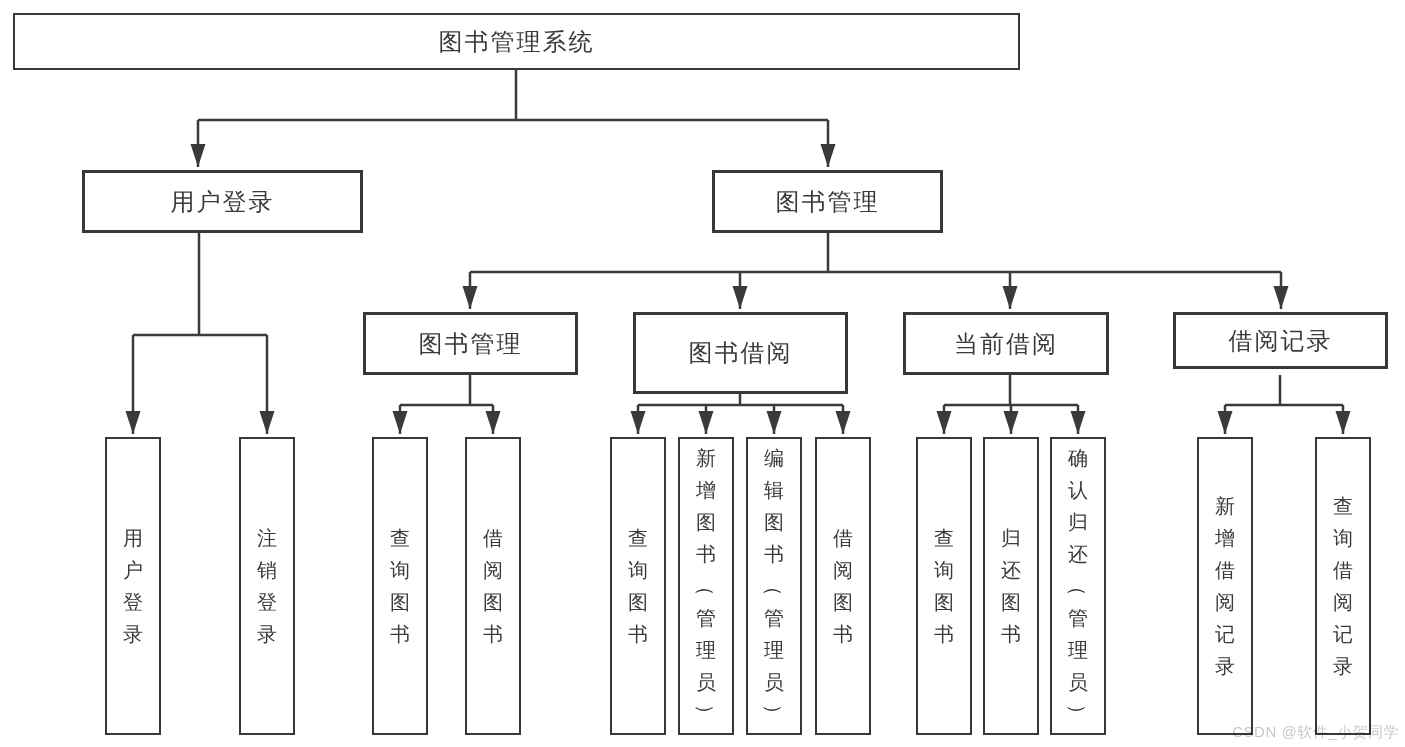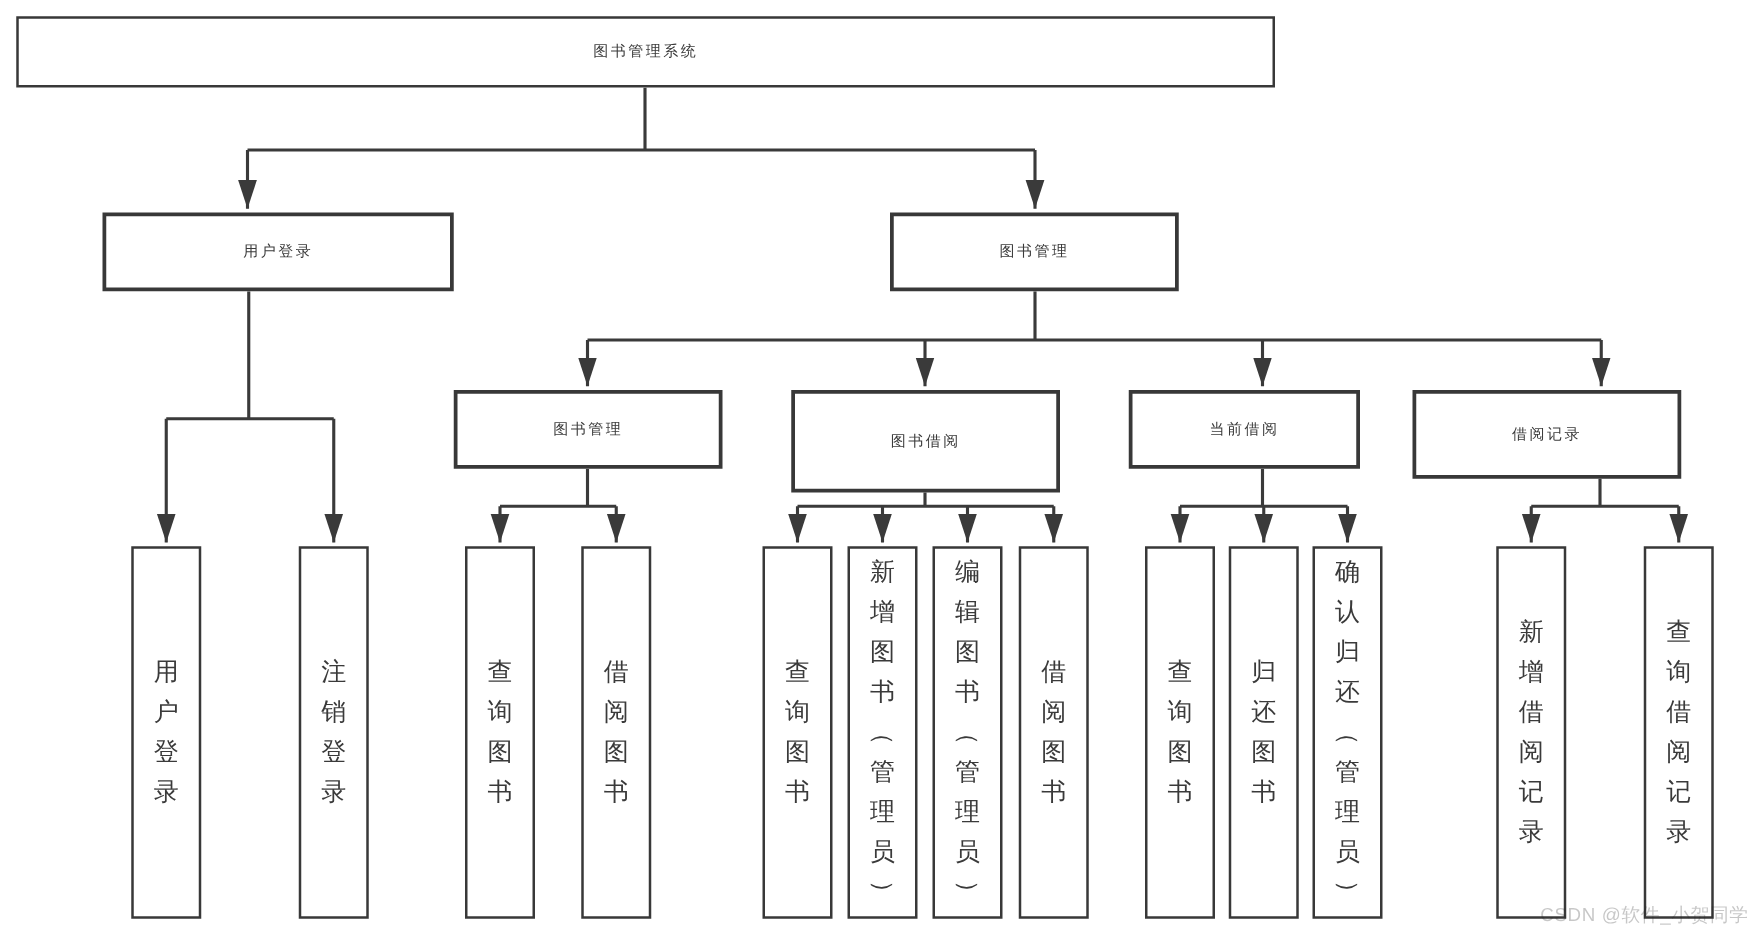--- a/index.html
+++ b/index.html
@@ -15,21 +15,21 @@
   }
   svg.wires { position: absolute; left: 0; top: 0; z-index: 1; }
   .node {
     position: absolute;
     background: #ffffff;
     border: 3px solid #383838;
     display: flex;
     align-items: center;
     justify-content: center;
     z-index: 2;
-    font-size: 12px;
+    font-size: 24px;
     letter-spacing: 2px;
     white-space: nowrap;
   }
   .node.root { border-width: 2px; }
   .leaf {
     position: absolute;
     width: 56px;
     height: 298px;
     background: #ffffff;
     border: 2px solid #383838;
@@ -102,22 +102,22 @@
     </g>
   </svg>
 
   <div class="node root" style="left:13px; top:13px; width:1007px; height:57px;">图书管理系统</div>
 
   <div class="node" style="left:82px; top:170px; width:281px; height:63px;">用户登录</div>
   <div class="node" style="left:712px; top:170px; width:231px; height:63px;">图书管理</div>
 
   <div class="node" style="left:363px; top:312px; width:215px; height:63px;">图书管理</div>
   <div class="node" style="left:633px; top:312px; width:215px; height:82px;">图书借阅</div>
-  <div class="node" style="left:903px; top:312px; width:185px; height:63px;">当前借阅</div>
-  <div class="node" style="left:1130px; top:312px; width:215px; height:71px;">借阅记录</div>
+  <div class="node" style="left:903px; top:312px; width:206px; height:63px;">当前借阅</div>
+  <div class="node" style="left:1173px; top:312px; width:215px; height:57px;">借阅记录</div>
 
   <div class="leaf" style="left:105px; top:437px;">
       <div class="vch">用</div>
       <div class="vch">户</div>
       <div class="vch">登</div>
       <div class="vch">录</div>
     </div>
   <div class="leaf" style="left:239px; top:437px;">
       <div class="vch">注</div>
       <div class="vch">销</div>

